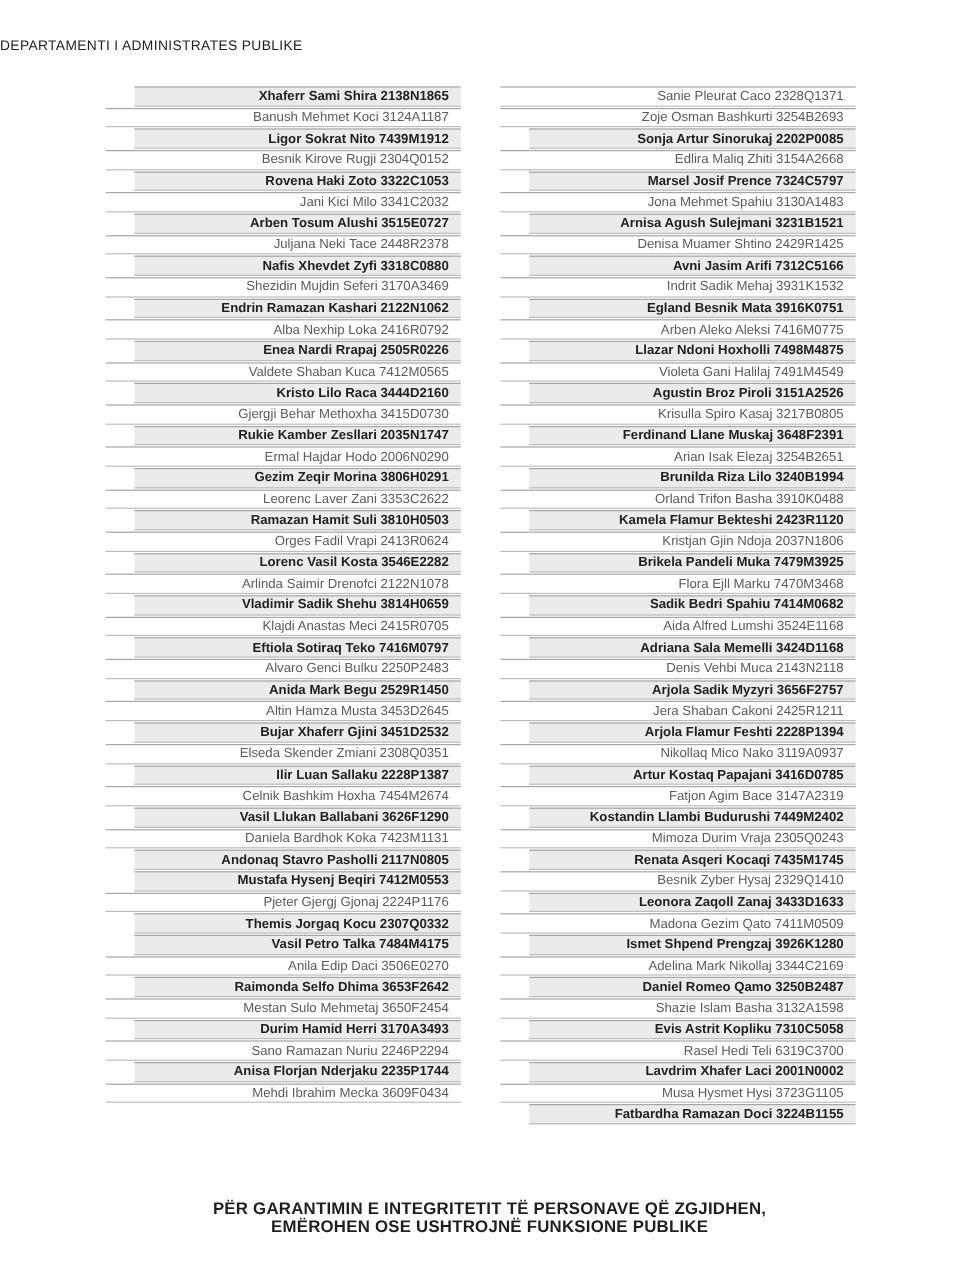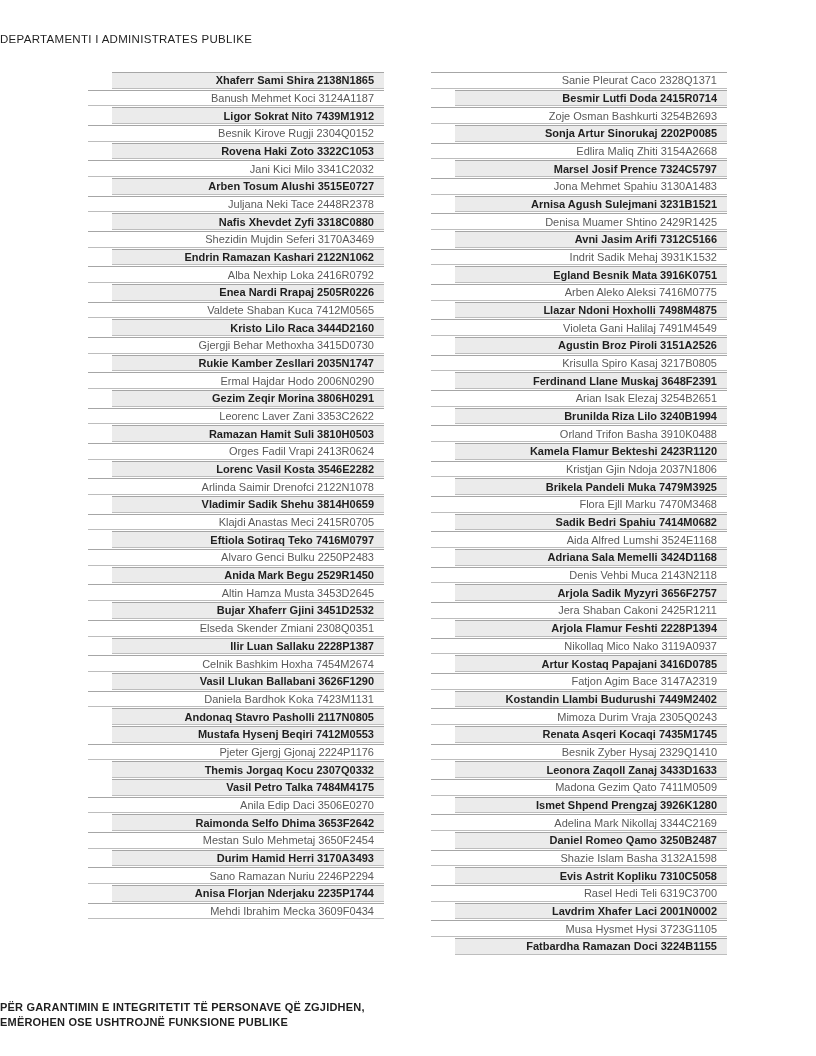--- a/index.html
+++ b/index.html
@@ -24,21 +24,21 @@
     letter-spacing: 0.3px;
     color: #1f1f1f;
     font-weight: 400;
   }
   .roster-col {
     position: absolute;
     top: 72px;
     width: 296px;
   }
   .roster-col.left  { left: 88px; }
-  .roster-col.right { left: 431px; }
+  .roster-col.right { left: 417px; }
   .row {
     box-sizing: border-box;
     height: 16.68px;
     margin-bottom: 1px;
     border-top: 1px solid var(--row-border, #a6a6a6);
     border-bottom: 1px solid var(--row-border-light, #bdbdbd);
     background: #ffffff;
     display: flex;
     align-items: center;
     justify-content: flex-end;
@@ -52,21 +52,22 @@
     background: var(--row-shade, #ebebeb);
     color: var(--text-bold, #1f1f1f);
     font-weight: 700;
     margin-left: 24px;
   }
   .footer {
     position: absolute;
     top: 1000px;
     left: 0;
     width: 816px;
-    font-size: 11px;
+    text-align: center;
+    font-size: 14px;
     font-weight: 700;
     color: #1f1f1f;
     line-height: 15px;
     letter-spacing: 0.2px;
   }
 </style>
 </head>
 <body>
 
 <div class="page-title">DEPARTAMENTI I ADMINISTRATES PUBLIKE</div>
@@ -215,23 +216,20 @@
     </div>
     <div class="row">
       <span>Mehdi Ibrahim Mecka 3609F0434</span>
     </div>
   </div>
 
 <div class="roster-col right">
     <div class="row">
       <span>Sanie Pleurat Caco 2328Q1371</span>
     </div>
-    <div class="row shaded">
-      <span>Besmir Lutfi Doda 2415R0714</span>
-    </div>
     <div class="row">
       <span>Zoje Osman Bashkurti 3254B2693</span>
     </div>
     <div class="row shaded">
       <span>Sonja Artur Sinorukaj 2202P0085</span>
     </div>
     <div class="row">
       <span>Edlira Maliq Zhiti 3154A2668</span>
     </div>
     <div class="row shaded">

